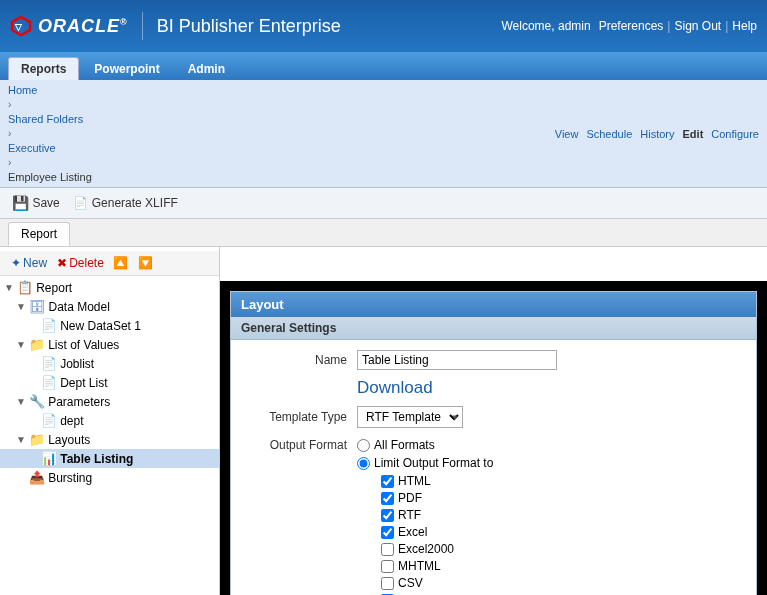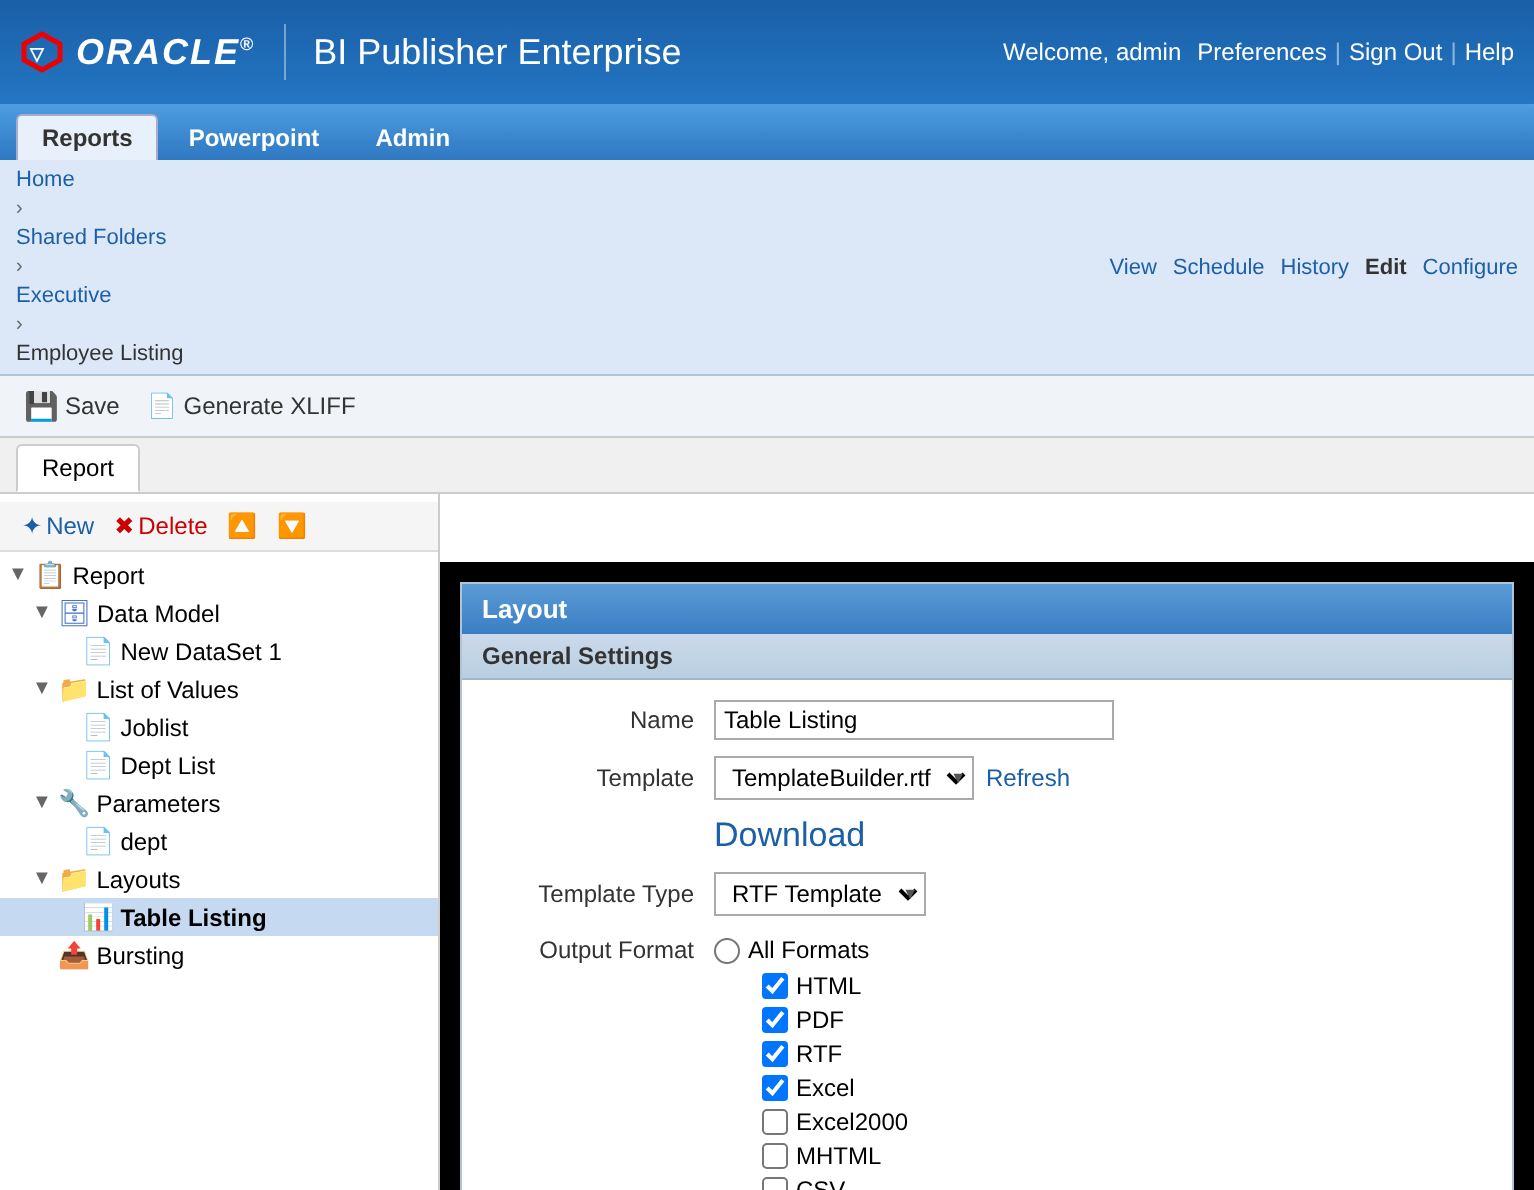--- a/index.html
+++ b/index.html
@@ -264,21 +264,21 @@
       font-size: 8px;
       position: absolute;
       right: 4px;
       top: 50%;
       transform: translateY(-50%);
       pointer-events: none;
       color: #555;
     }
     .output-format-section { margin-top: 2px; }
     .radio-row { display: flex; align-items: center; margin-bottom: 4px; gap: 4px; font-size: 12px; }
-    .checkbox-row { display: flex; margin-bottom: 3px; gap: 4px; font-size: 12px; padding-left: 24px; }
+    .checkbox-row { display: flex; align-items: center; margin-bottom: 3px; gap: 4px; font-size: 12px; padding-left: 24px; }
 
     
     .icon-db { color: #4472c4; }
     .icon-folder { color: #e8a020; }
     .icon-doc { color: #4472c4; }
     .icon-param { color: #cc4400; }
 
     .whole-layout {
       display: flex;
       flex-direction: column;
@@ -440,31 +440,20 @@
       <div class="layout-panel">
         <div class="layout-title">Layout</div>
         <div class="general-settings-bar">General Settings</div>
         <div class="form-area">
 
           <div class="form-row">
             <span class="form-label">Name</span>
             <input class="form-input" type="text" value="Table Listing" style="">
           </div>
 
-          <div class="form-row">
-            <span class="form-label">Template</span>
-            <div class="template-row">
-              <div class="select-wrapper">
-                <select class="template-select">
-                  <option>TemplateBuilder.rtf</option>
-                </select>
-              </div>
-              <a class="refresh-link">Refresh</a>
-            </div>
-          </div>
 
           <div class="form-row">
             <span class="form-label"></span>
             <a class="download-link">Download</a>
           </div>
 
           <div class="form-row">
             <span class="form-label">Template Type</span>
             <div class="select-wrapper">
               <select class="template-select">
@@ -473,20 +462,24 @@
             </div>
           </div>
 
           <div class="form-row" style="align-items: flex-start;">
             <span class="form-label" style="padding-top:2px;">Output Format</span>
             <div class="output-format-section">
               <div class="radio-row">
                 <input type="radio" name="outputFormat" style="">
                 <span>All Formats</span>
               </div>
+              <div class="radio-row">
+                <input type="radio" name="outputFormat" checked="" style="">
+                <span>Limit Output Format to</span>
+              </div>
 
               <div class="checkbox-row">
                 <input type="checkbox" checked="" style="">
                 <span>HTML</span>
               </div>
 
               <div class="checkbox-row">
                 <input type="checkbox" checked="" style="">
                 <span>PDF</span>
               </div>

